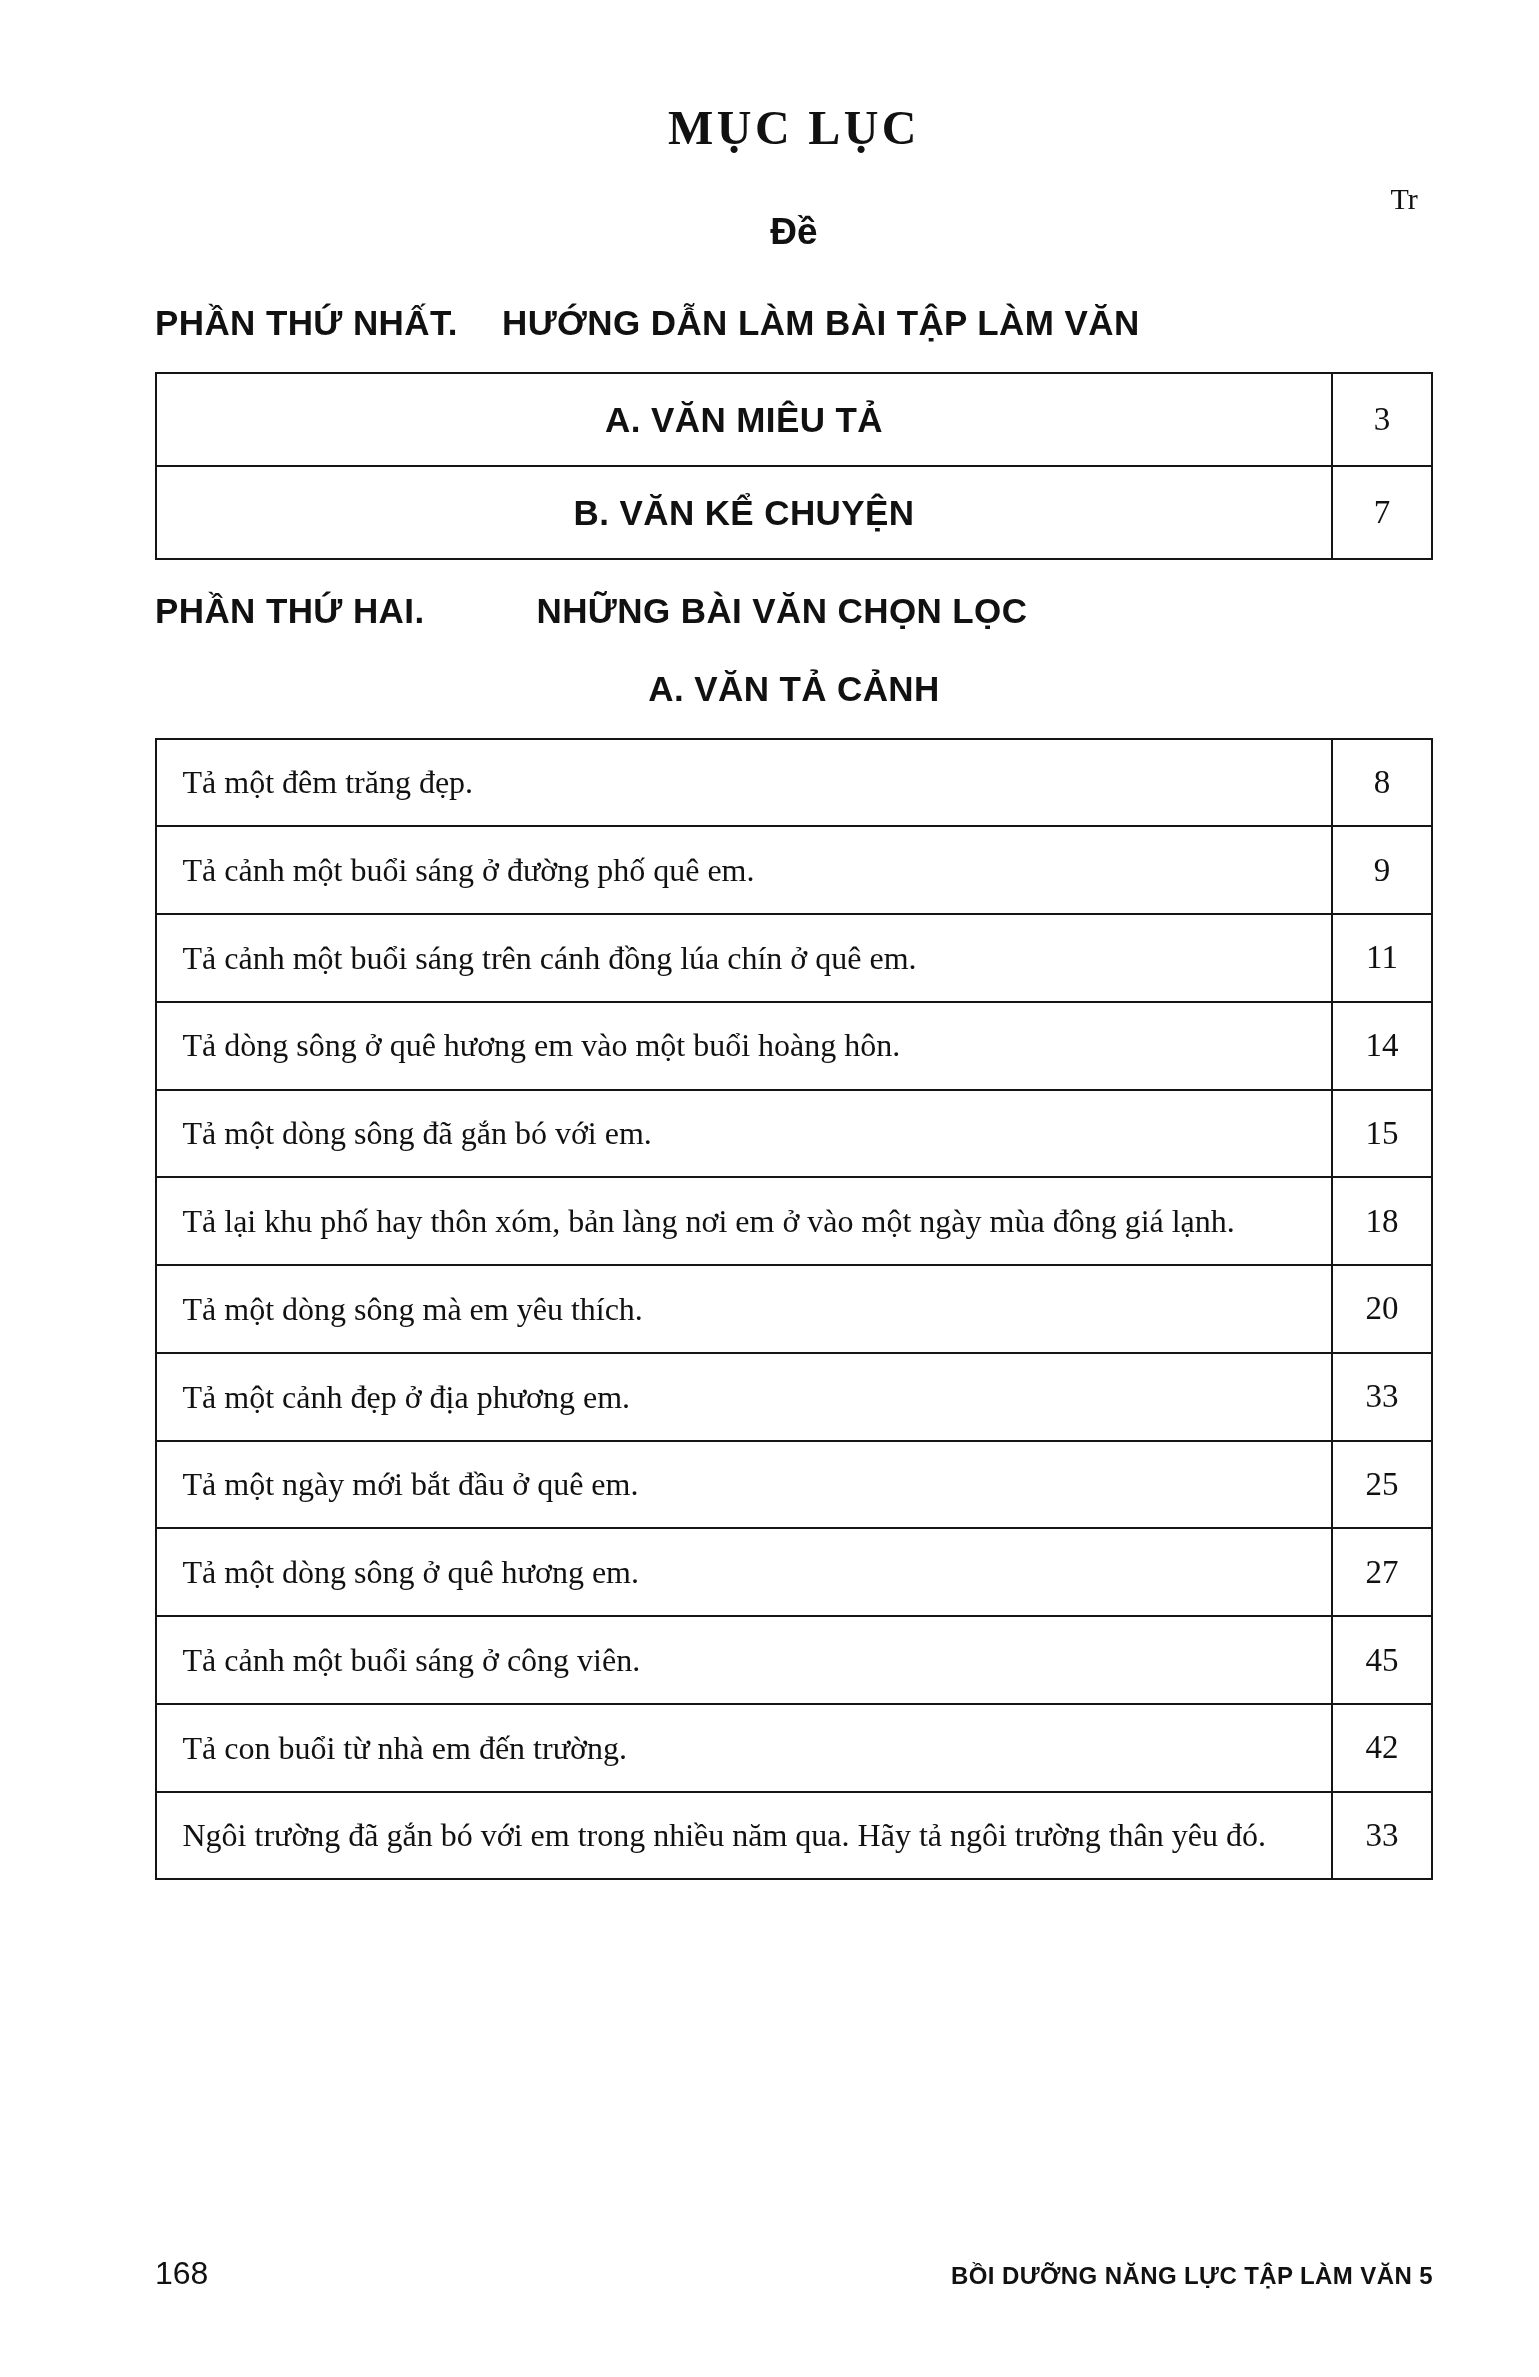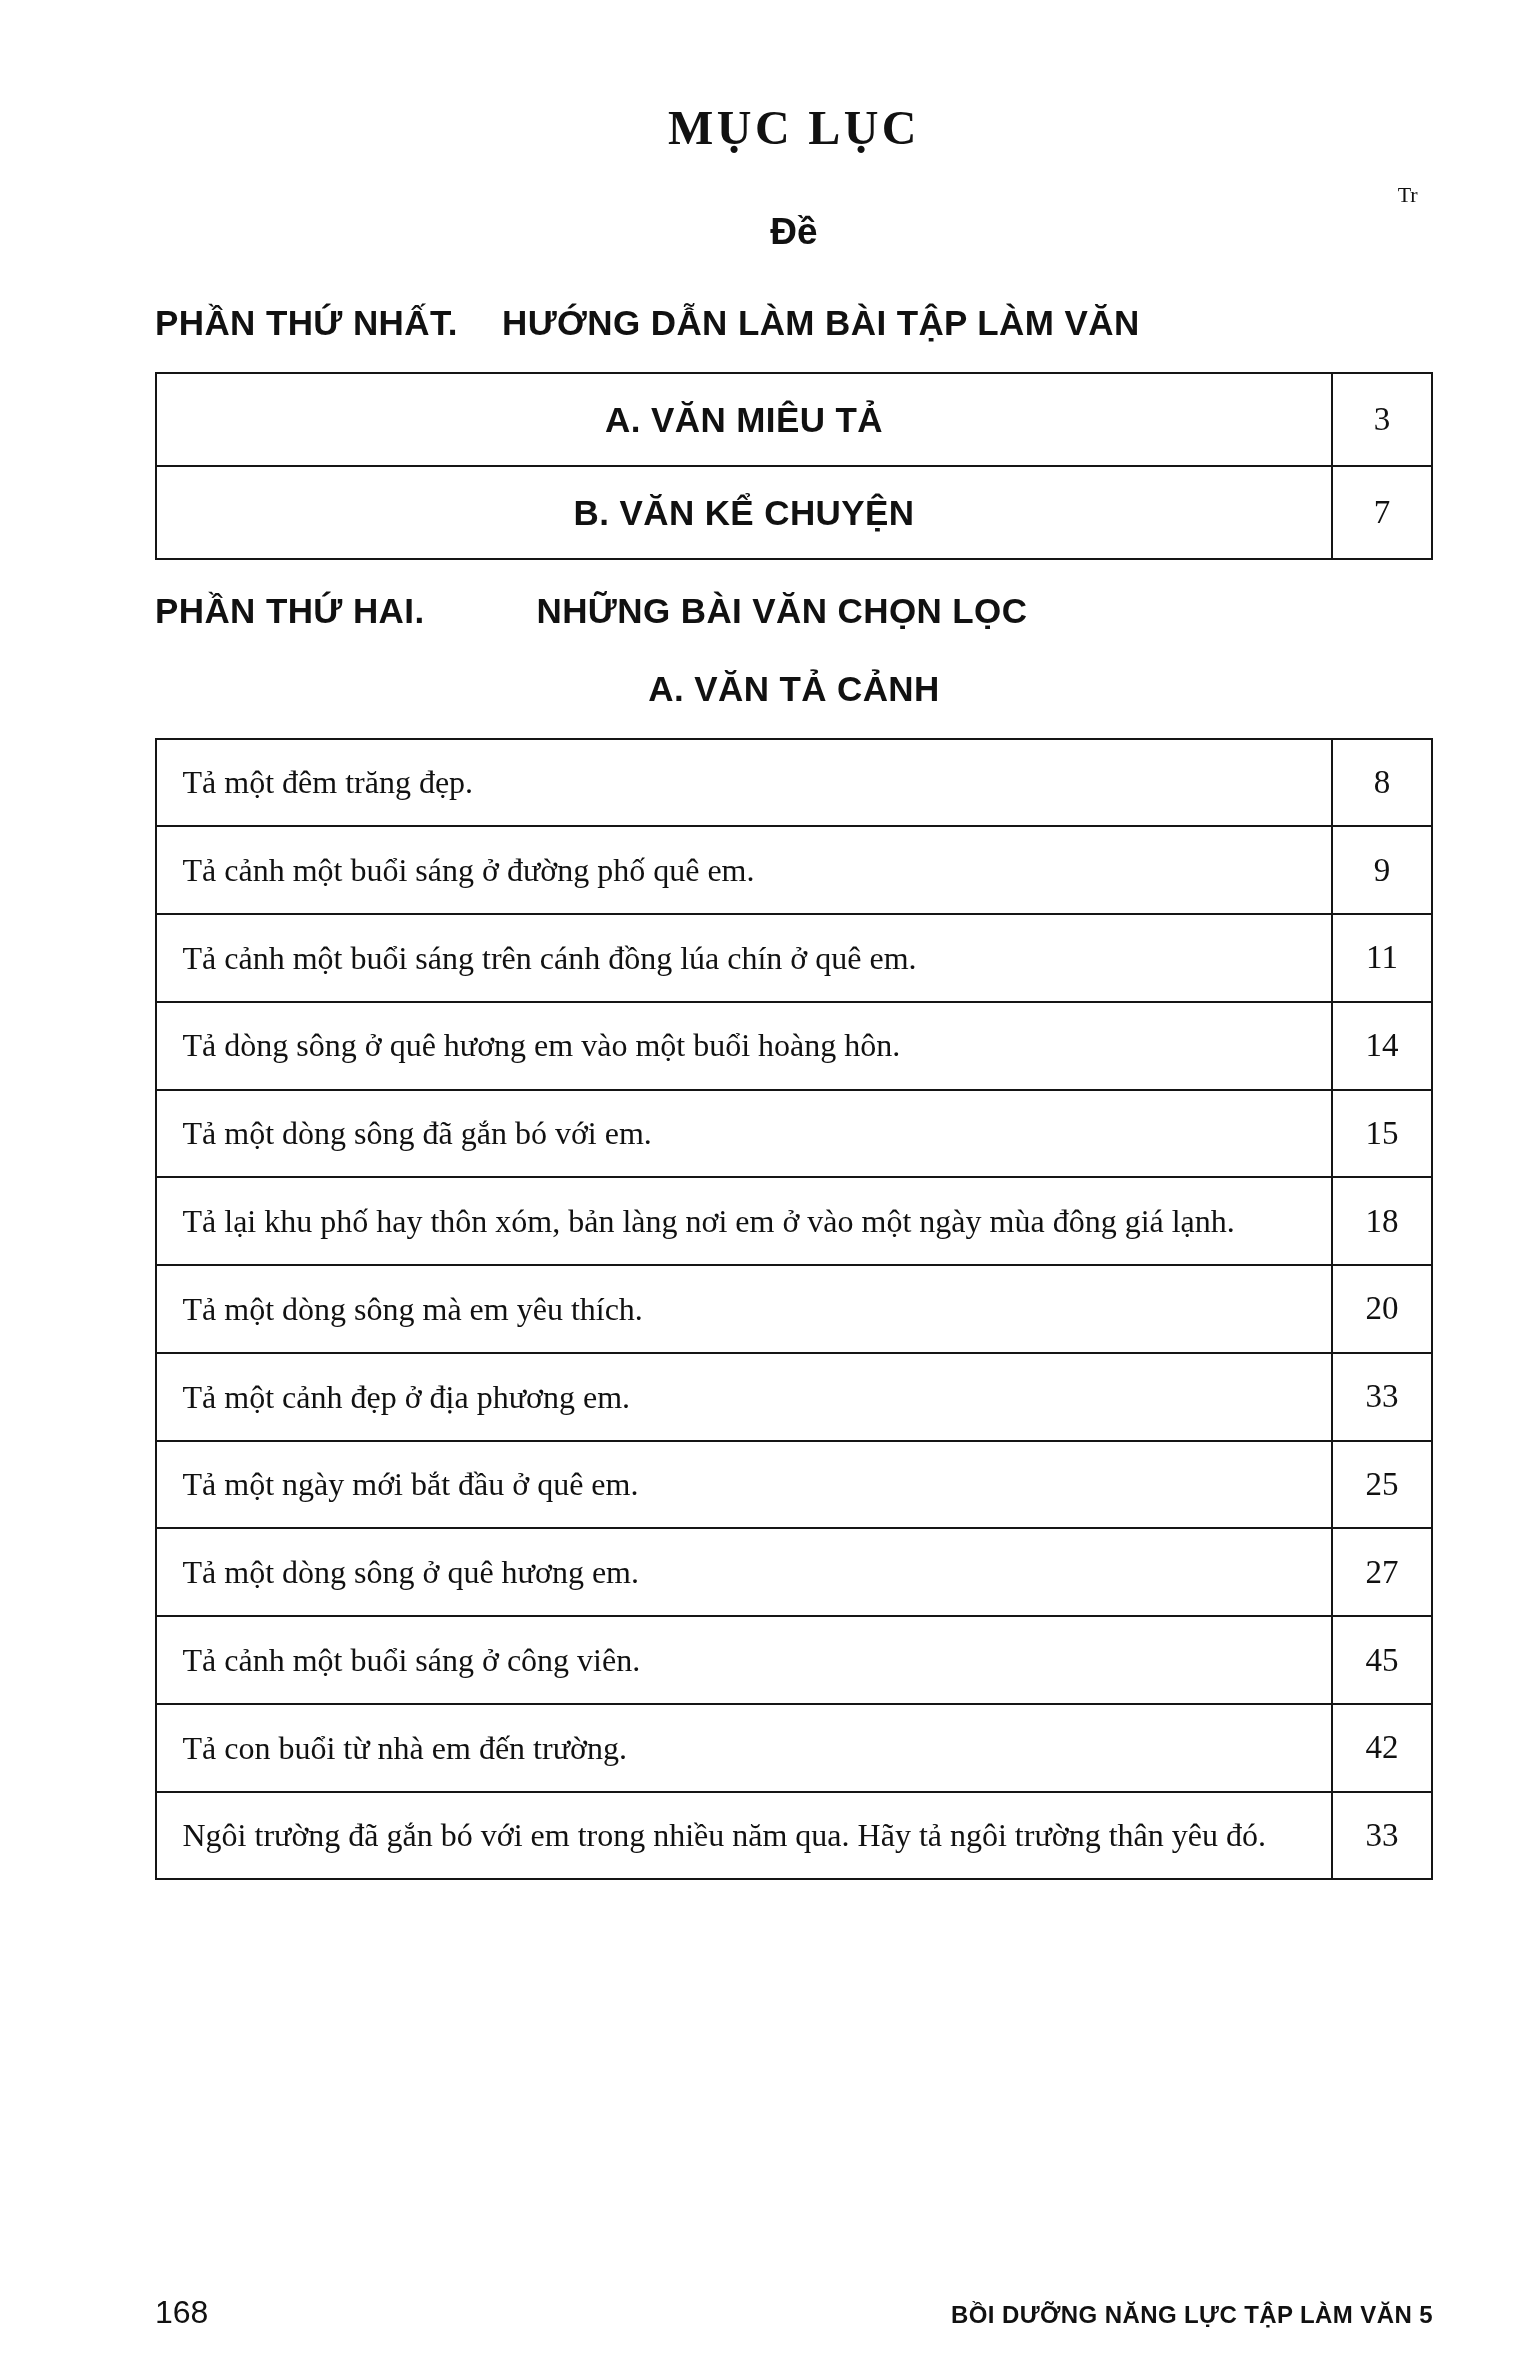--- a/index.html
+++ b/index.html
@@ -38,21 +38,21 @@
     font-family: "Liberation Sans", sans-serif;
     font-weight: bold;
     font-size: 37px;
     text-align: right;
   }
   .col-tr {
     position: absolute;
     right: 15.3px;
     top: -29px;
     font-family: "Liberation Serif", serif;
-    font-size: 22px;
+    font-size: 30px;
   }
   .part-heading {
     display: flex;
     align-items: baseline;
     font-family: "Liberation Sans", sans-serif;
     font-weight: bold;
     font-size: 35px;
     margin-top: 31px;
     margin-bottom: 29px;
     letter-spacing: 0.4px;
@@ -97,21 +97,21 @@
     font-size: 32px;
     line-height: 2.2;
     text-align: justify;
     padding: 7.7px 22px 7.7px 25.5px;
   }
   .footer {
     margin-top: auto;
     display: flex;
     justify-content: space-between;
     align-items: baseline;
-    padding-bottom: 46px;
+    padding-bottom: 85px;
     text-align: center;
   }
   .footer-page-num {
     font-family: "Liberation Sans", sans-serif;
     font-size: 32px;
   }
   .footer-book-title {
     font-family: "Liberation Sans", sans-serif;
     font-weight: bold;
     font-size: 24px;

